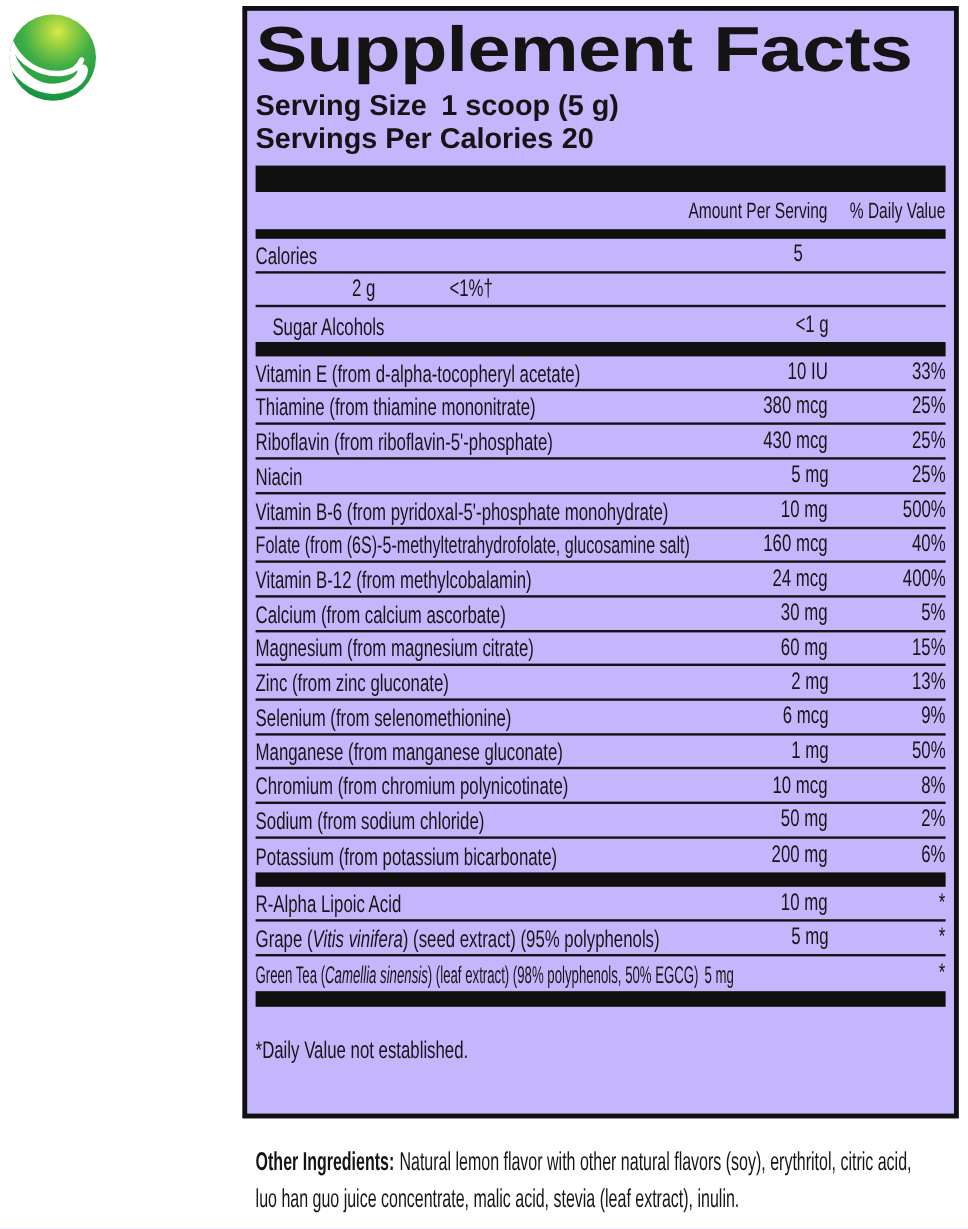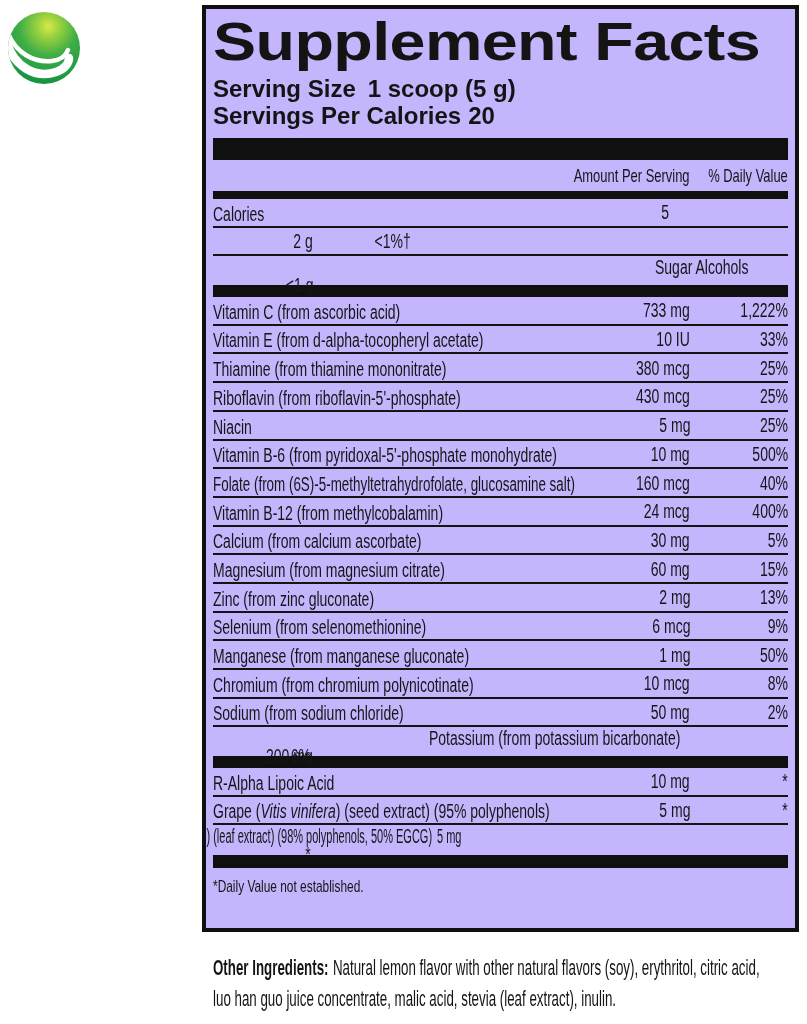--- a/index.html
+++ b/index.html
@@ -24,32 +24,32 @@
   .bar.b1{height:22px;margin-top:9px;}
   .bar.b2{height:8px;}
   .bar.mid{height:12px;}
   .bar.b4{height:13px;margin-top:1px;}
   
   .header-row{position:relative;height:31px;font-weight:normal;font-size:18.5px;}
   .header-row .h-amt{position:absolute;right:98px;bottom:4px;white-space:nowrap;transform:scaleX(0.7);transform-origin:100% 50%;}
   .header-row .h-dv{position:absolute;right:0;bottom:4px;white-space:nowrap;transform:scaleX(0.7);transform-origin:100% 50%;}
   
   .nrow{display:flex;align-items:flex-end;height:26.7px;border-bottom:2px solid #141414;font-size:20px;}
-  .section .nrow:last-child{border-bottom:none;height:28.7px;flex-direction:column;}
+  .section .nrow:last-child{border-bottom:none;height:28.7px;}
   .lbl{flex:1;min-width:0;}
   .lbl.indent{padding-left:14px;}
   .cx{display:inline-block;white-space:nowrap;transform:scaleX(0.7);transform-origin:0 55%;}
   .amt,.dvc{position:relative;align-self:stretch;}
   .amt{width:100px;}
   .dvc{width:98px;}
   .cell-in{position:absolute;right:0;top:50%;white-space:nowrap;transform:translateY(-50%) scaleX(0.7);transform-origin:100% 50%;}
   .amt.pad .cell-in{right:21px;}
   .it{font-style:italic;}
   .inline-amt{padding-left:9px;}
-  .footnote{padding-top:9px;font-size:17px;}
+  .footnote{padding-top:26px;font-size:20px;}
   
   .other{
     position:absolute;left:213px;top:953px;width:915px;
     transform:scaleX(0.62);transform-origin:0 0;
     font-size:21.5px;line-height:31px;color:#141414;
   }
   .other .oi-label{font-weight:bold;margin-right:7px;}
 </style>
 </head>
 <body>
@@ -117,29 +117,20 @@
           <span class="lbl indent"><span class="cx"><span>Sugar Alcohols</span></span></span>
           <span class="amt">
             <span class="cell-in">&lt;1 g</span>
           </span>
           <span class="dvc"></span>
         </div>
       </div>
       <div class="bar mid"></div>
       <div class="section">
         <div class="nrow">
-          <span class="lbl"><span class="cx"><span>Vitamin C (from ascorbic acid)</span></span></span>
-          <span class="amt">
-            <span class="cell-in">733 mg</span>
-          </span>
-          <span class="dvc">
-            <span class="cell-in">1,222%</span>
-          </span>
-        </div>
-        <div class="nrow">
           <span class="lbl"><span class="cx"><span>Vitamin E (from d-alpha-tocopheryl acetate)</span></span></span>
           <span class="amt">
             <span class="cell-in">10 IU</span>
           </span>
           <span class="dvc">
             <span class="cell-in">33%</span>
           </span>
         </div>
         <div class="nrow">
           <span class="lbl"><span class="cx"><span>Thiamine (from thiamine mononitrate)</span></span></span>

